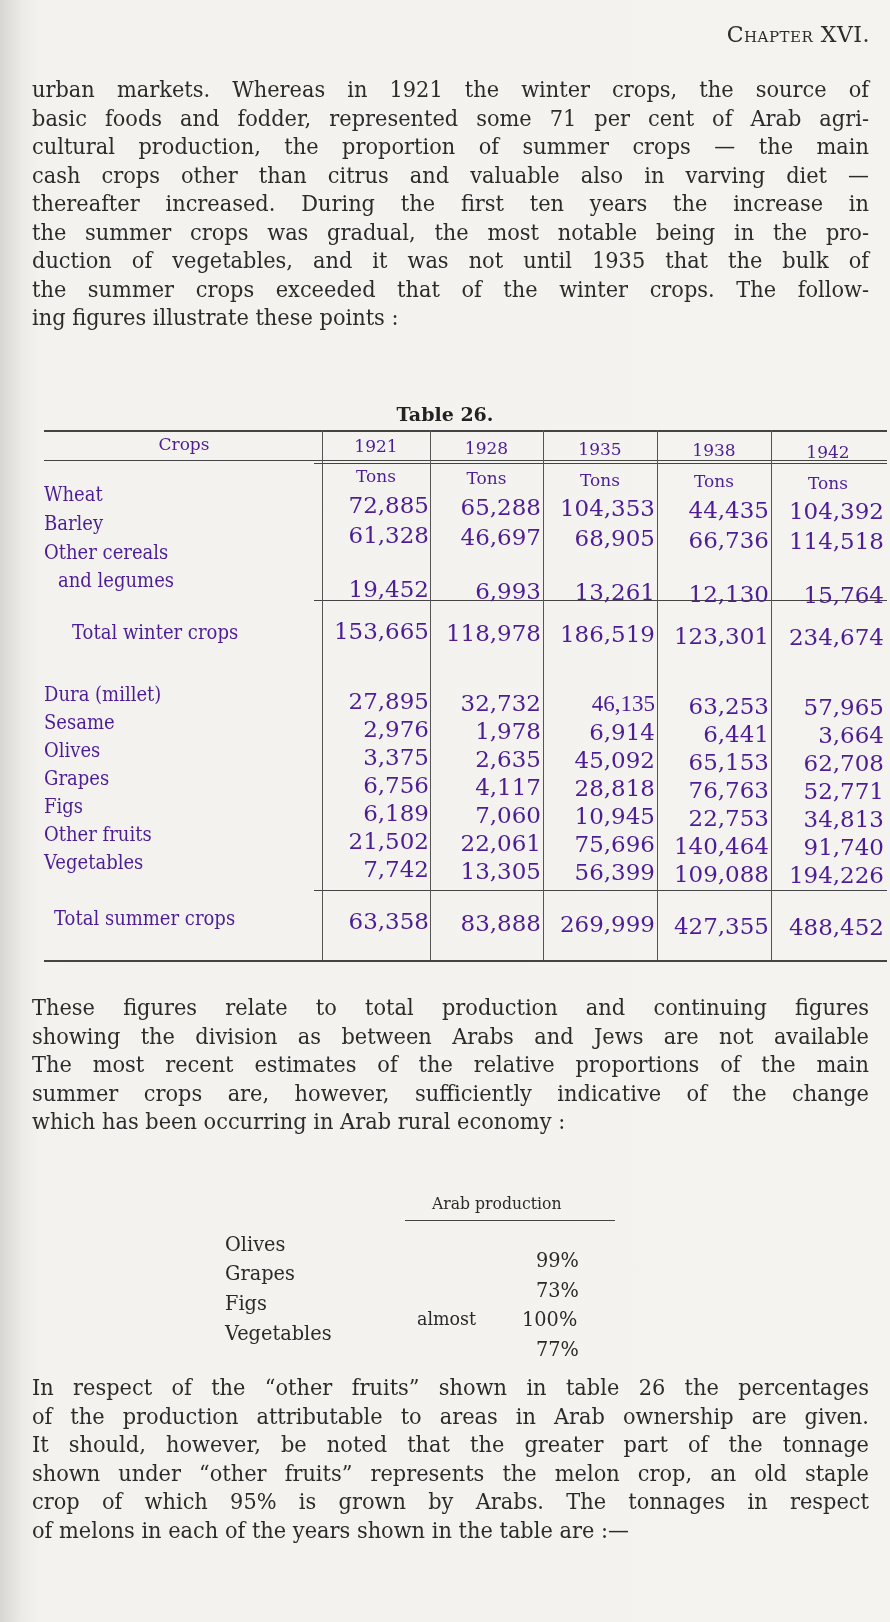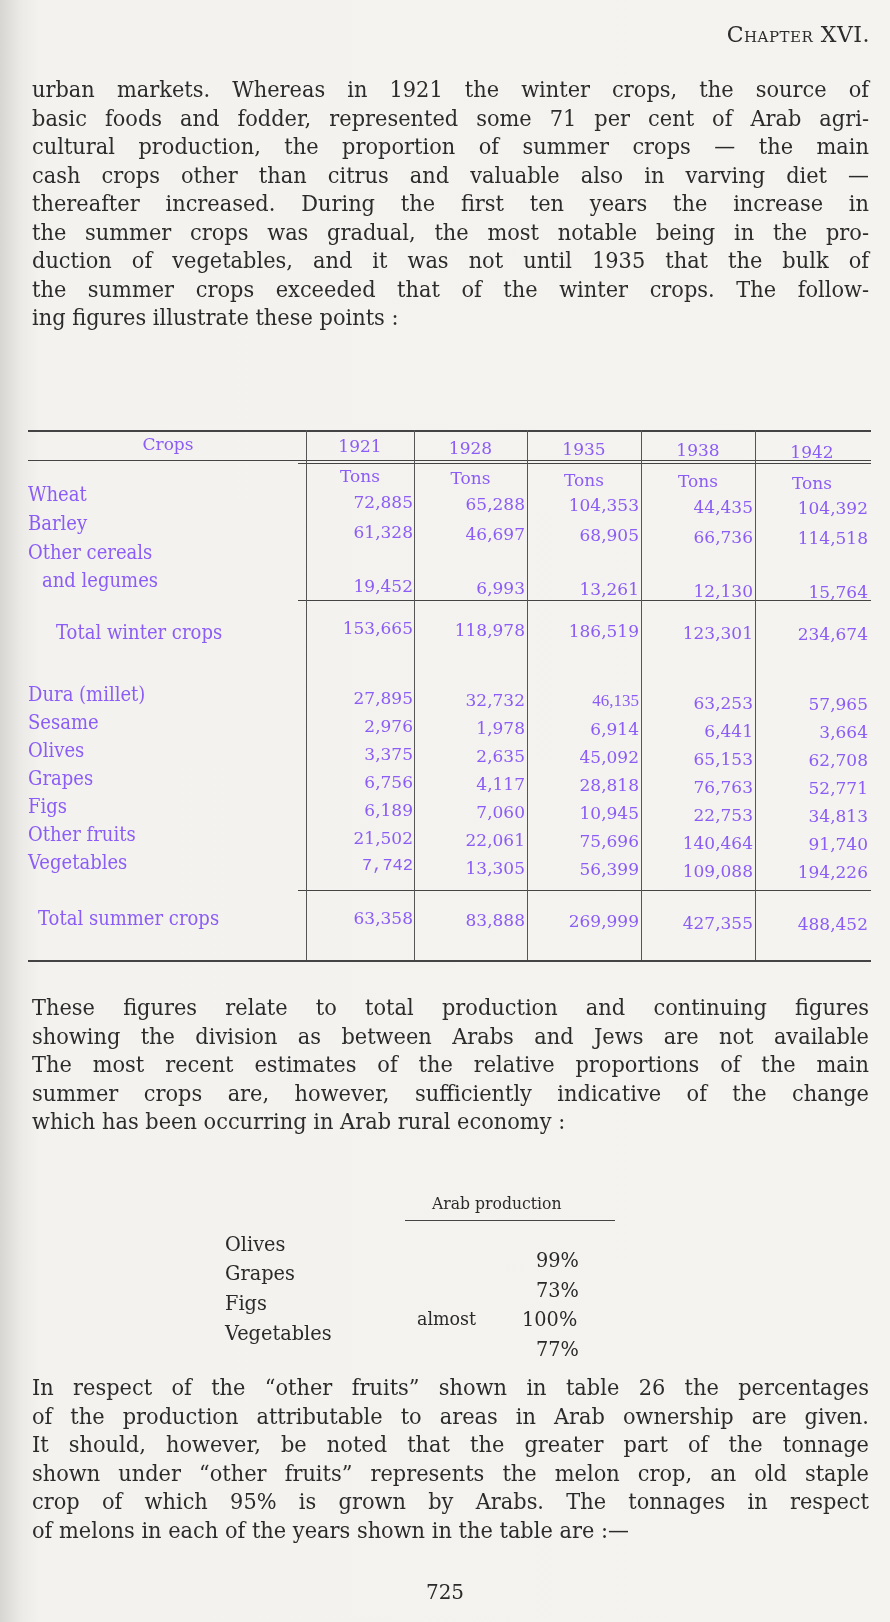--- a/index.html
+++ b/index.html
@@ -23,28 +23,28 @@
       transform: scaleX(0.93); transform-origin: left top;
       width: 900px;
     }
     .para .line { display: block; white-space: nowrap; text-align-last: justify; }
     .p1 { top: 75px; }
     .table-title {
       position: absolute; top: 403px; left: 0; width: 890px; text-align: center;
       font-weight: bold; font-size: 19px; color: #222;
     }
     .tbl {
-      position: absolute; left: 28px; top: 430px; width: 843px; height: 570px;
-      font-size: 20px; color: #8b5cf6;
+      position: absolute; left: 44px; top: 430px; width: 843px; height: 570px;
+      font-size: 20px; color: #4c1d95;
     }
     .hline { position: absolute; height: 1.5px; background: #444; }
     .vline { position: absolute; width: 1.2px; background: #555; }
     .cell { position: absolute; white-space: nowrap; }
     .hdr { font-size: 17px; text-align: center; }
-    .num { text-align: right; font-size: 17px; }
+    .num { text-align: right; font-size: 23px; }
     .lbl { font-size: 20px; transform: scaleX(0.9); transform-origin: left; }
     .arab {
       position: absolute; left: 0; top: 1190px; width: 890px; height: 210px;
       font-size: 21px;
     }
     .arab .cell { transform: scaleX(0.92); transform-origin: left; }
     .p2 { top: 993px; }
     .p3 { top: 1397px; }
     .page-number {
       position: absolute; top: 1580px; left: 0; width: 890px; text-align: center;
@@ -63,20 +63,21 @@
     <span class="line">basic foods and fodder, represented some 71 per cent of Arab agri-</span>
     <span class="line">cultural production, the proportion of summer crops — the main</span>
     <span class="line">cash crops other than citrus and valuable also in varving diet —</span>
     <span class="line">thereafter increased.  During the first ten years the increase in</span>
     <span class="line">the summer crops was gradual, the most notable being in the pro-</span>
     <span class="line">duction of vegetables, and it was not until 1935 that the bulk of</span>
     <span class="line">the summer crops exceeded that of the winter crops.  The follow-</span>
     <span class="line" style="text-align-last:left">ing figures illustrate these points :</span>
   </div>
 
+  <div class="table-title">Table 26.</div>
 
   <div class="tbl" id="tbl">
 
     <div class="hline" style="left:0;top:0;width:843px;"></div>
     <div class="hline" style="left:0;top:30px;width:843px;height:1px;"></div>
     <div class="hline" style="left:270px;top:33px;width:573px;height:1px;"></div>
     <div class="hline" style="left:270px;top:170px;width:573px;height:1px;"></div>
     <div class="hline" style="left:270px;top:460px;width:573px;height:1px;"></div>
     <div class="hline" style="left:0;top:530px;width:843px;"></div>
 
@@ -158,21 +159,21 @@
       <div class="cell num" style="right: 458px; top: 370px;">6,189</div>
       <div class="cell num" style="right: 346px; top: 371.5px;">7,060</div>
       <div class="cell num" style="right: 232px; top: 373px;">10,945</div>
       <div class="cell num" style="right: 118px; top: 374.5px; margin-left: 16px;">22,753</div>
       <div class="cell num" style="right: 3px; top: 376px;">34,813</div>
       <div class="cell num" style="right: 458px; top: 398px;">21,502</div>
       <div class="cell num" style="right: 346px; top: 399.5px;">22,061</div>
       <div class="cell num" style="right: 232px; top: 401px;">75,696</div>
       <div class="cell num" style="right: 118px; top: 402.5px;">140,464</div>
       <div class="cell num" style="right: 3px; top: 404px;">91,740</div>
-      <div class="cell num" style="right: 458px; top: 426px; font-family: Liberation Mono, monospace;">7,742</div>
+      <div class="cell num" style="right: 458px; top: 426px;">7,742</div>
       <div class="cell num" style="right: 346px; top: 427.5px;">13,305</div>
       <div class="cell num" style="right: 232px; top: 429px;">56,399</div>
       <div class="cell num" style="right: 118px; top: 430.5px;">109,088</div>
       <div class="cell num" style="right: 3px; top: 432px;">194,226</div>
       <div class="cell num" style="right: 458px; top: 478px;">63,358</div>
       <div class="cell num" style="right: 346px; top: 479.5px;">83,888</div>
       <div class="cell num" style="right: 232px; top: 481px;">269,999</div>
       <div class="cell num" style="right: 118px; top: 482.5px;">427,355</div>
       <div class="cell num" style="right: 3px; top: 484px;">488,452</div>
     </div>
@@ -207,14 +208,13 @@
 
   <div class="para" style="top:1373px;">
     <span class="line">In respect of the “other fruits” shown in table 26 the percentages</span>
     <span class="line">of the production attributable to areas in Arab ownership are given.</span>
     <span class="line">It should, however, be noted that the greater part of the tonnage</span>
     <span class="line">shown under “other fruits” represents the melon crop, an old staple</span>
     <span class="line">crop of which 95% is grown by Arabs.  The tonnages in respect</span>
     <span class="line" style="text-align-last:left">of melons in each of the years shown in the table are :—</span>
   </div>
 
-  <div class="page-number">725</div>
 </div>
 
 </body></html>

